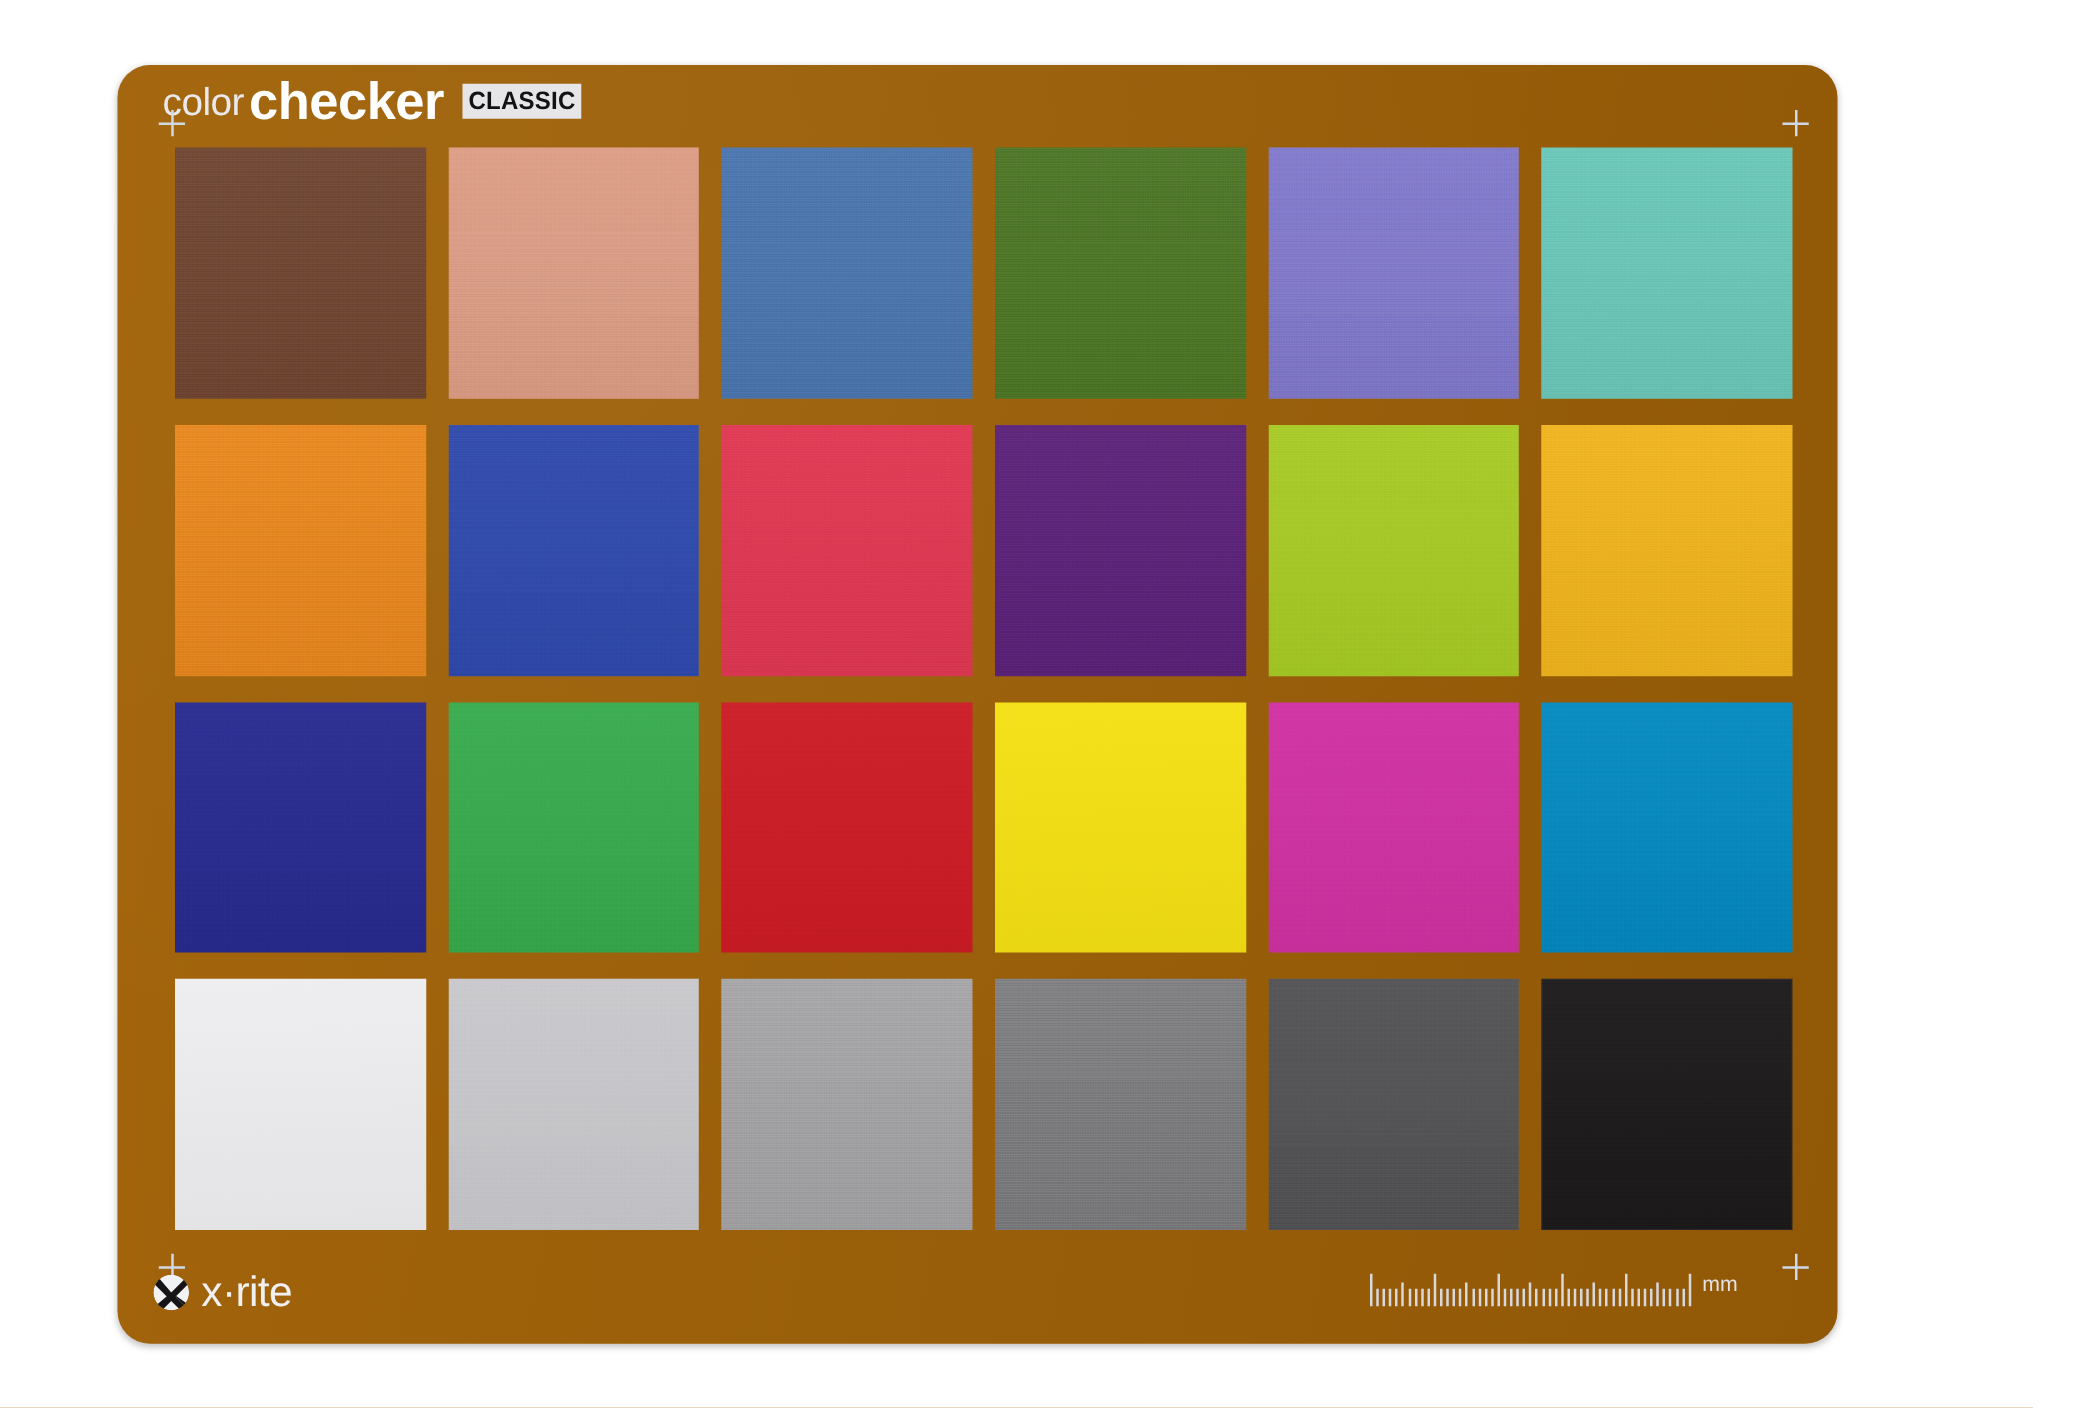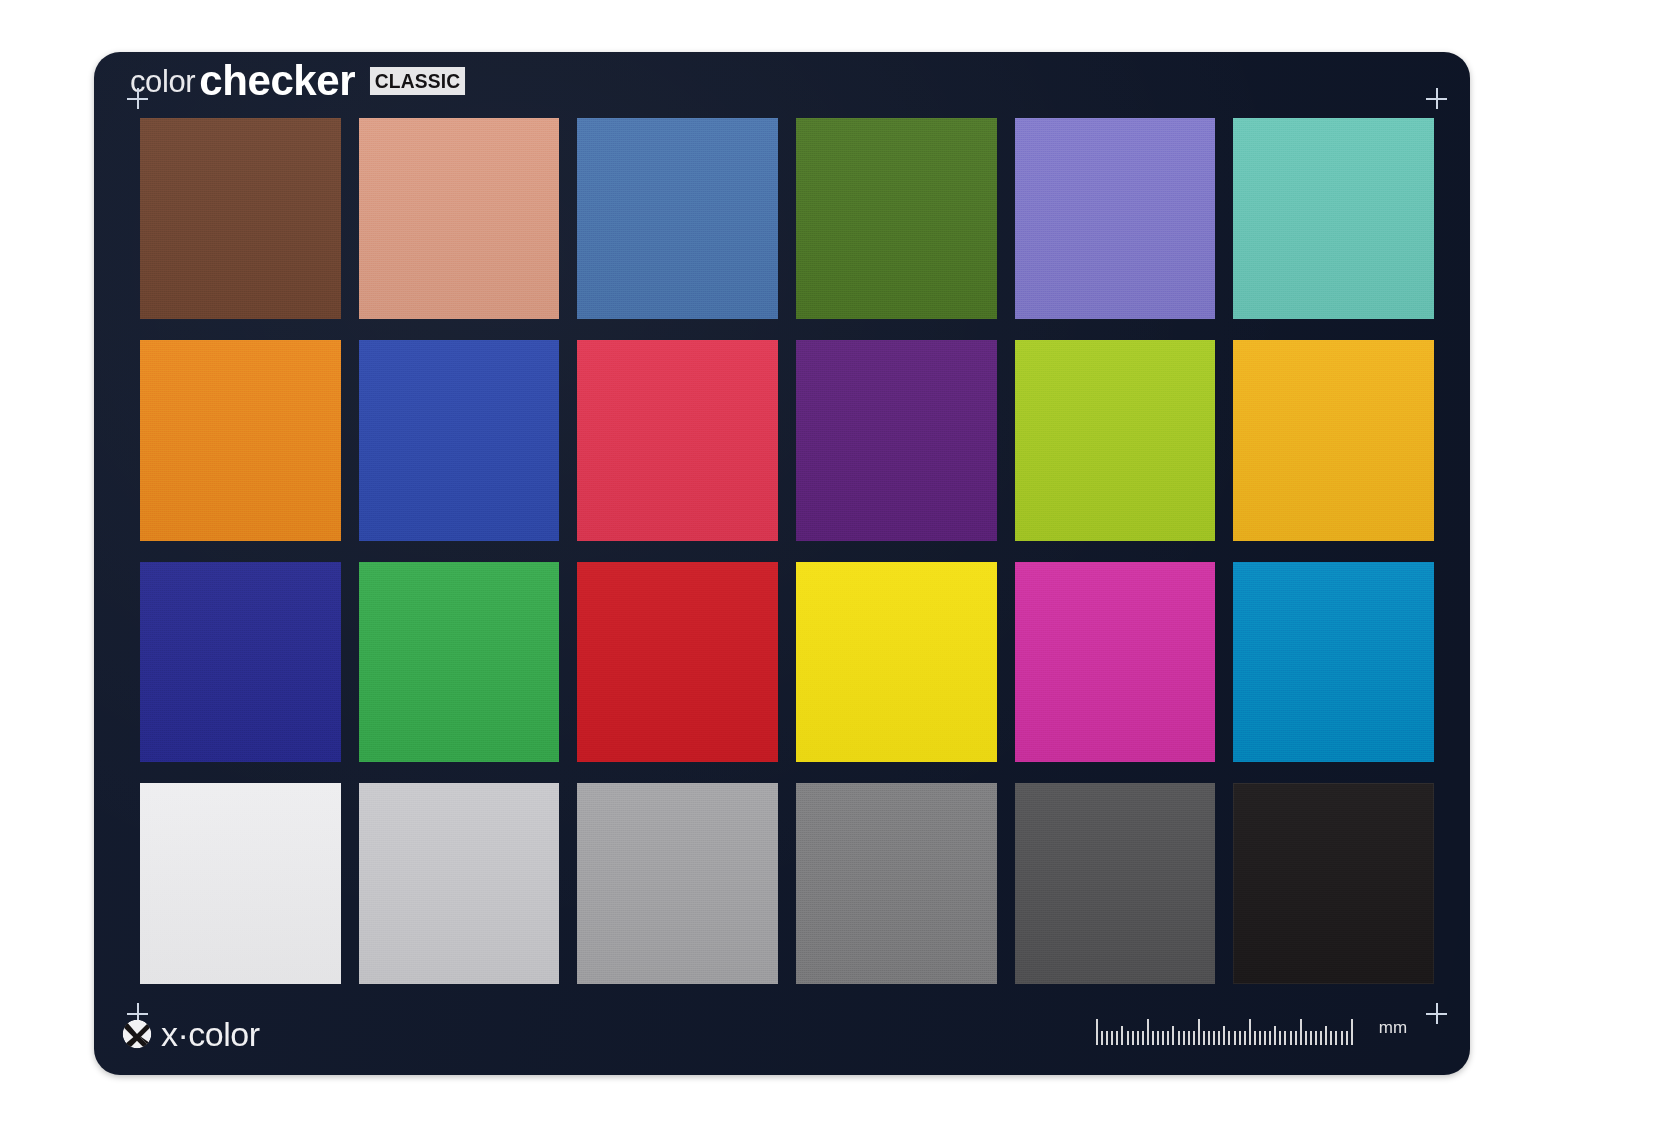--- a/index.html
+++ b/index.html
@@ -170,21 +170,21 @@
     letter-spacing: -0.5px;
   }
 
   
   #mm-ruler {
     position: absolute;
     left: 1002px;
     top: 967px;
     display: flex;
     align-items: flex-end;
-    gap: 21px;
+    gap: 4px;
     z-index: 6;
   }
   #ruler-ticks {
     display: flex;
     align-items: flex-end;
     height: 26px;
     gap: 0;
   }
   #ruler-ticks .tick {
     width: 2px;
@@ -199,21 +199,21 @@
     font-size: 17px;
     font-weight: 400;
     line-height: 1;
     padding-bottom: 9px;
     margin-left: 2px;
   }
 </style>
 </head>
 <body>
 
-<div id="chart-board" style="background: #0f172a; border-radius: 26px;">
+<div id="chart-board" style="background: #a16207; border-radius: 26px;">
 
   <div id="brand-logo">
     <span class="brand-color">color</span>
     <span class="brand-checker">checker</span>
     <span class="brand-classic">CLASSIC</span>
   </div>
 
   <div class="reg-cross" id="reg-cross-tl"></div>
   <div class="reg-cross" id="reg-cross-tr"></div>
   <div class="reg-cross" id="reg-cross-bl"></div>
@@ -304,21 +304,21 @@
       <g clip-path="url(#xr-clip)">
         <circle cx="50" cy="50" r="42" fill="#f2f2f4"></circle>
         <path d="M50 50 L4 -4 L-4 4 Z" fill="#171415"></path>
         <path d="M50 50 L104 -4 L96 4 Z" fill="#171415"></path>
         <path d="M50 50 L-4 96 L4 104 Z" fill="#171415"></path>
         <path d="M50 50 L96 96 L104 88 Z" fill="#171415"></path>
         <path d="M-6 -6 L106 106 L96 116 L-16 4 Z" fill="#171415"></path>
         <path d="M106 -6 L-6 106 L4 116 L116 4 Z" fill="#171415"></path>
       </g>
     </svg>
-    <span id="xrite-wordmark">x·color</span>
+    <span id="xrite-wordmark">x·rite</span>
   </div>
 
   <div id="mm-ruler">
     <div id="ruler-ticks">
         <div class="tick t-long"></div>
         <div class="tick t-short"></div>
         <div class="tick t-short"></div>
         <div class="tick t-short"></div>
         <div class="tick t-short"></div>
         <div class="tick t-mid"></div>

